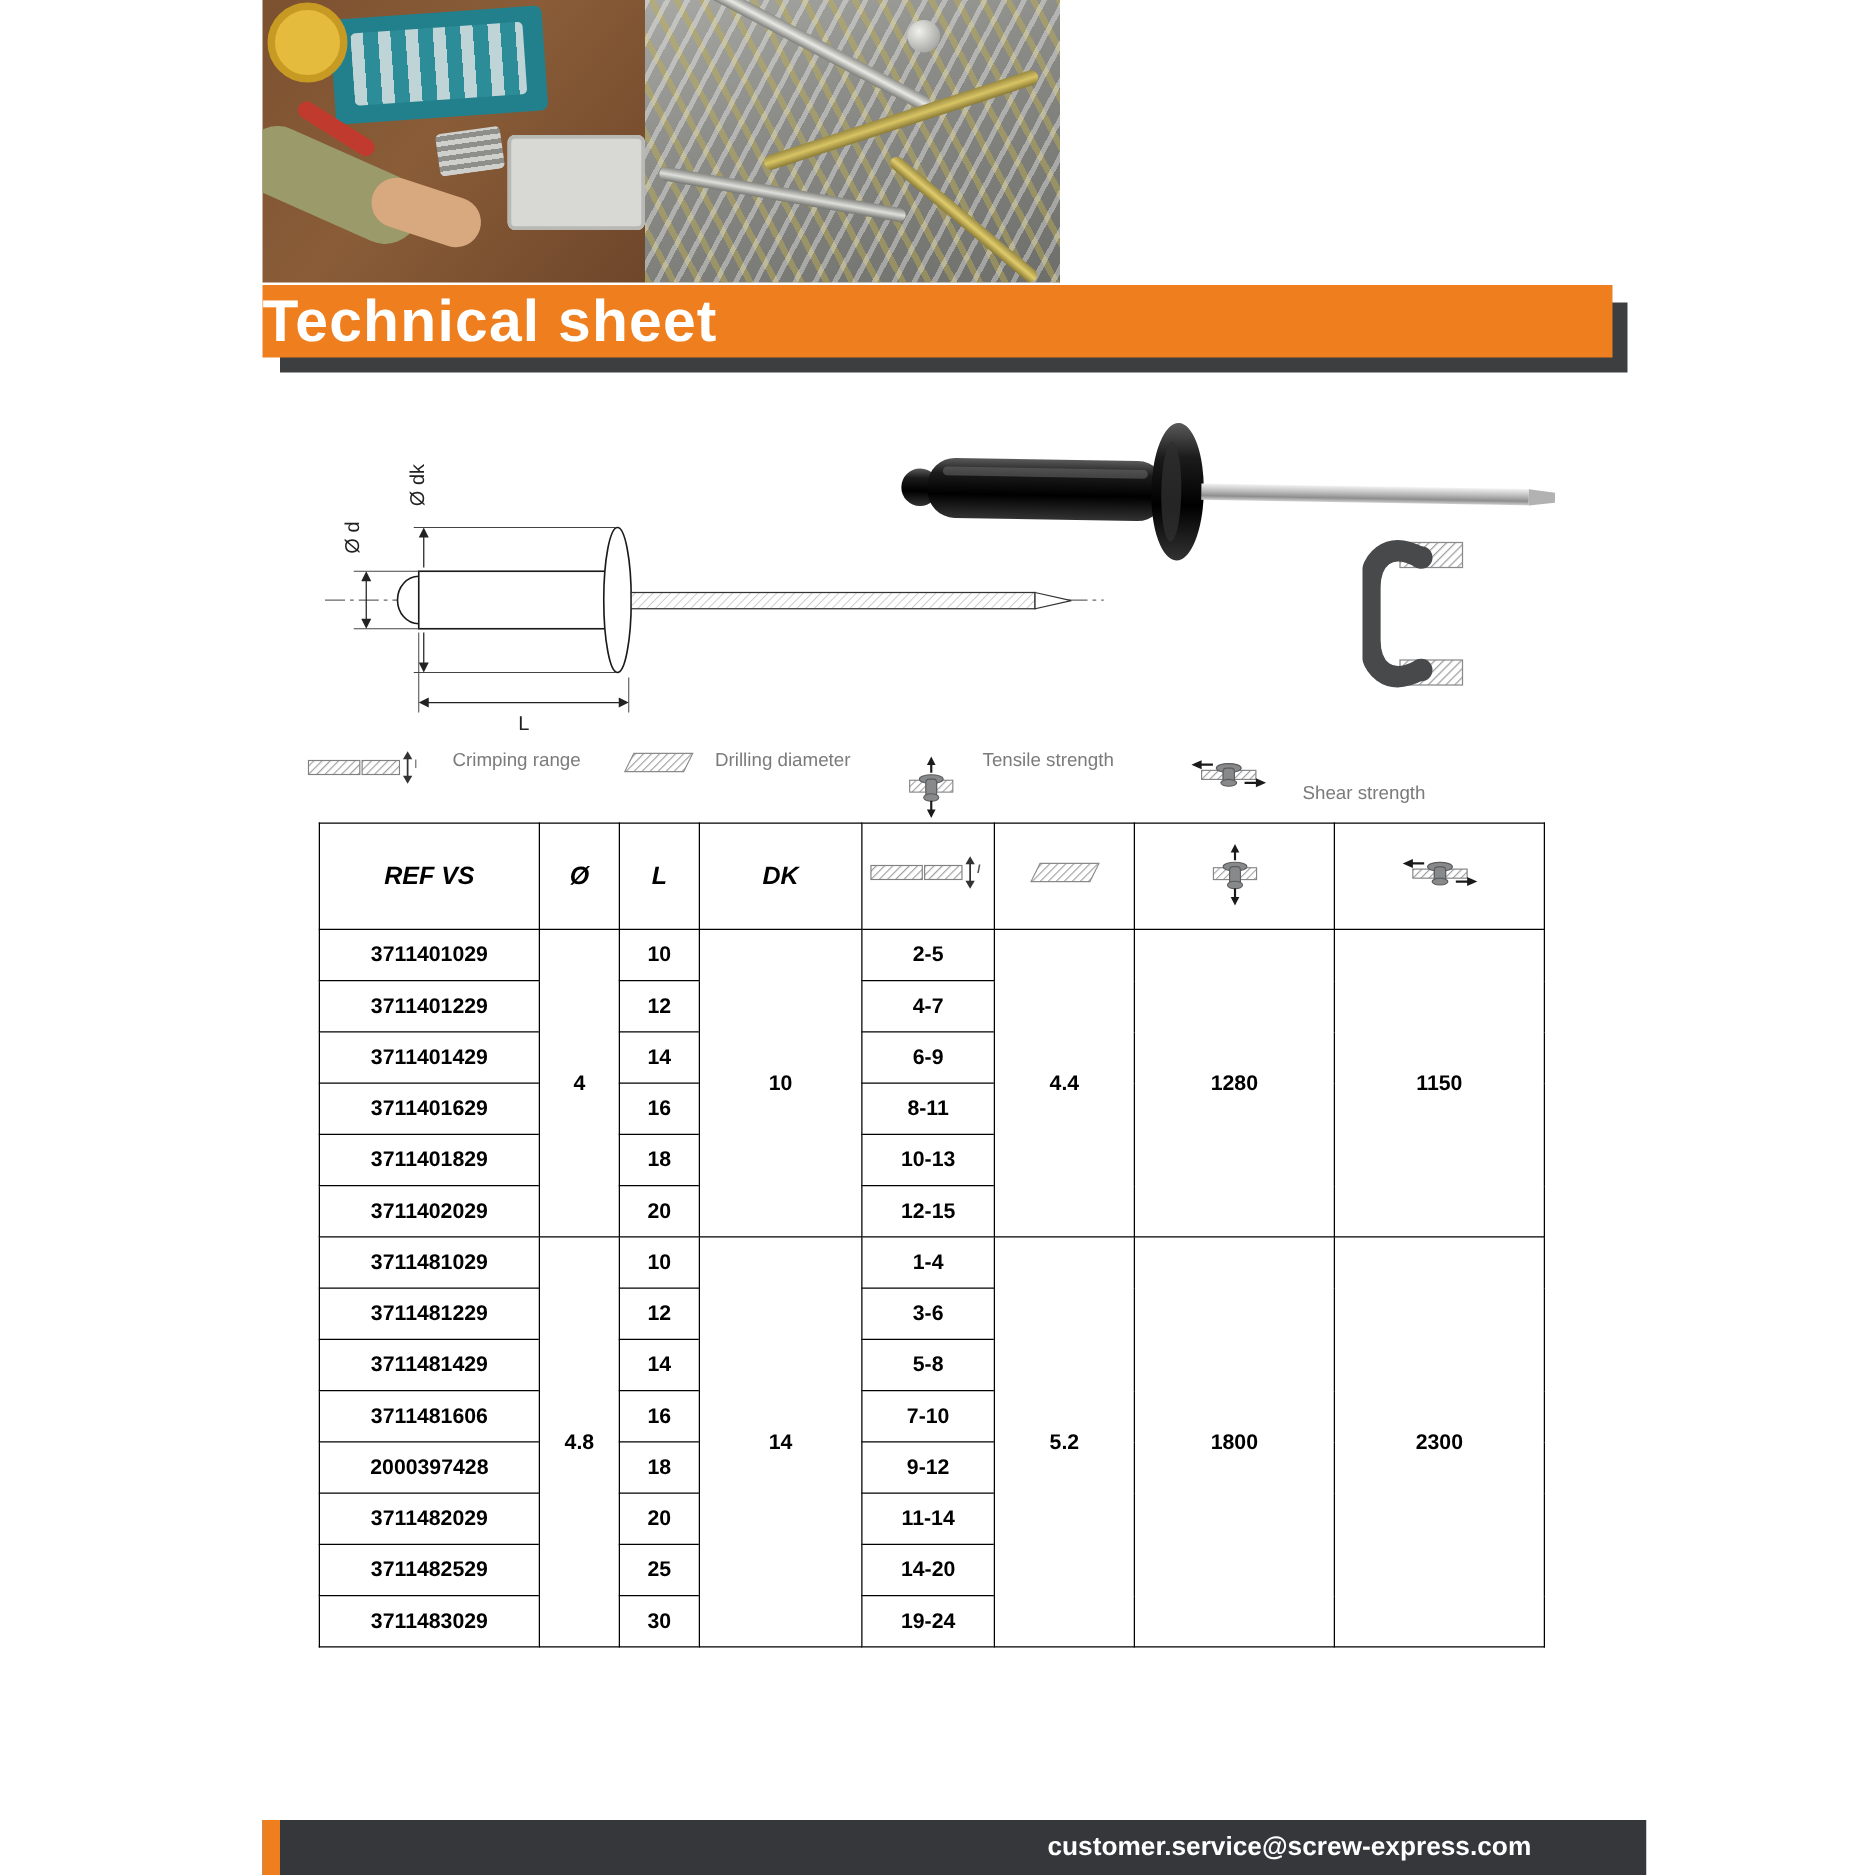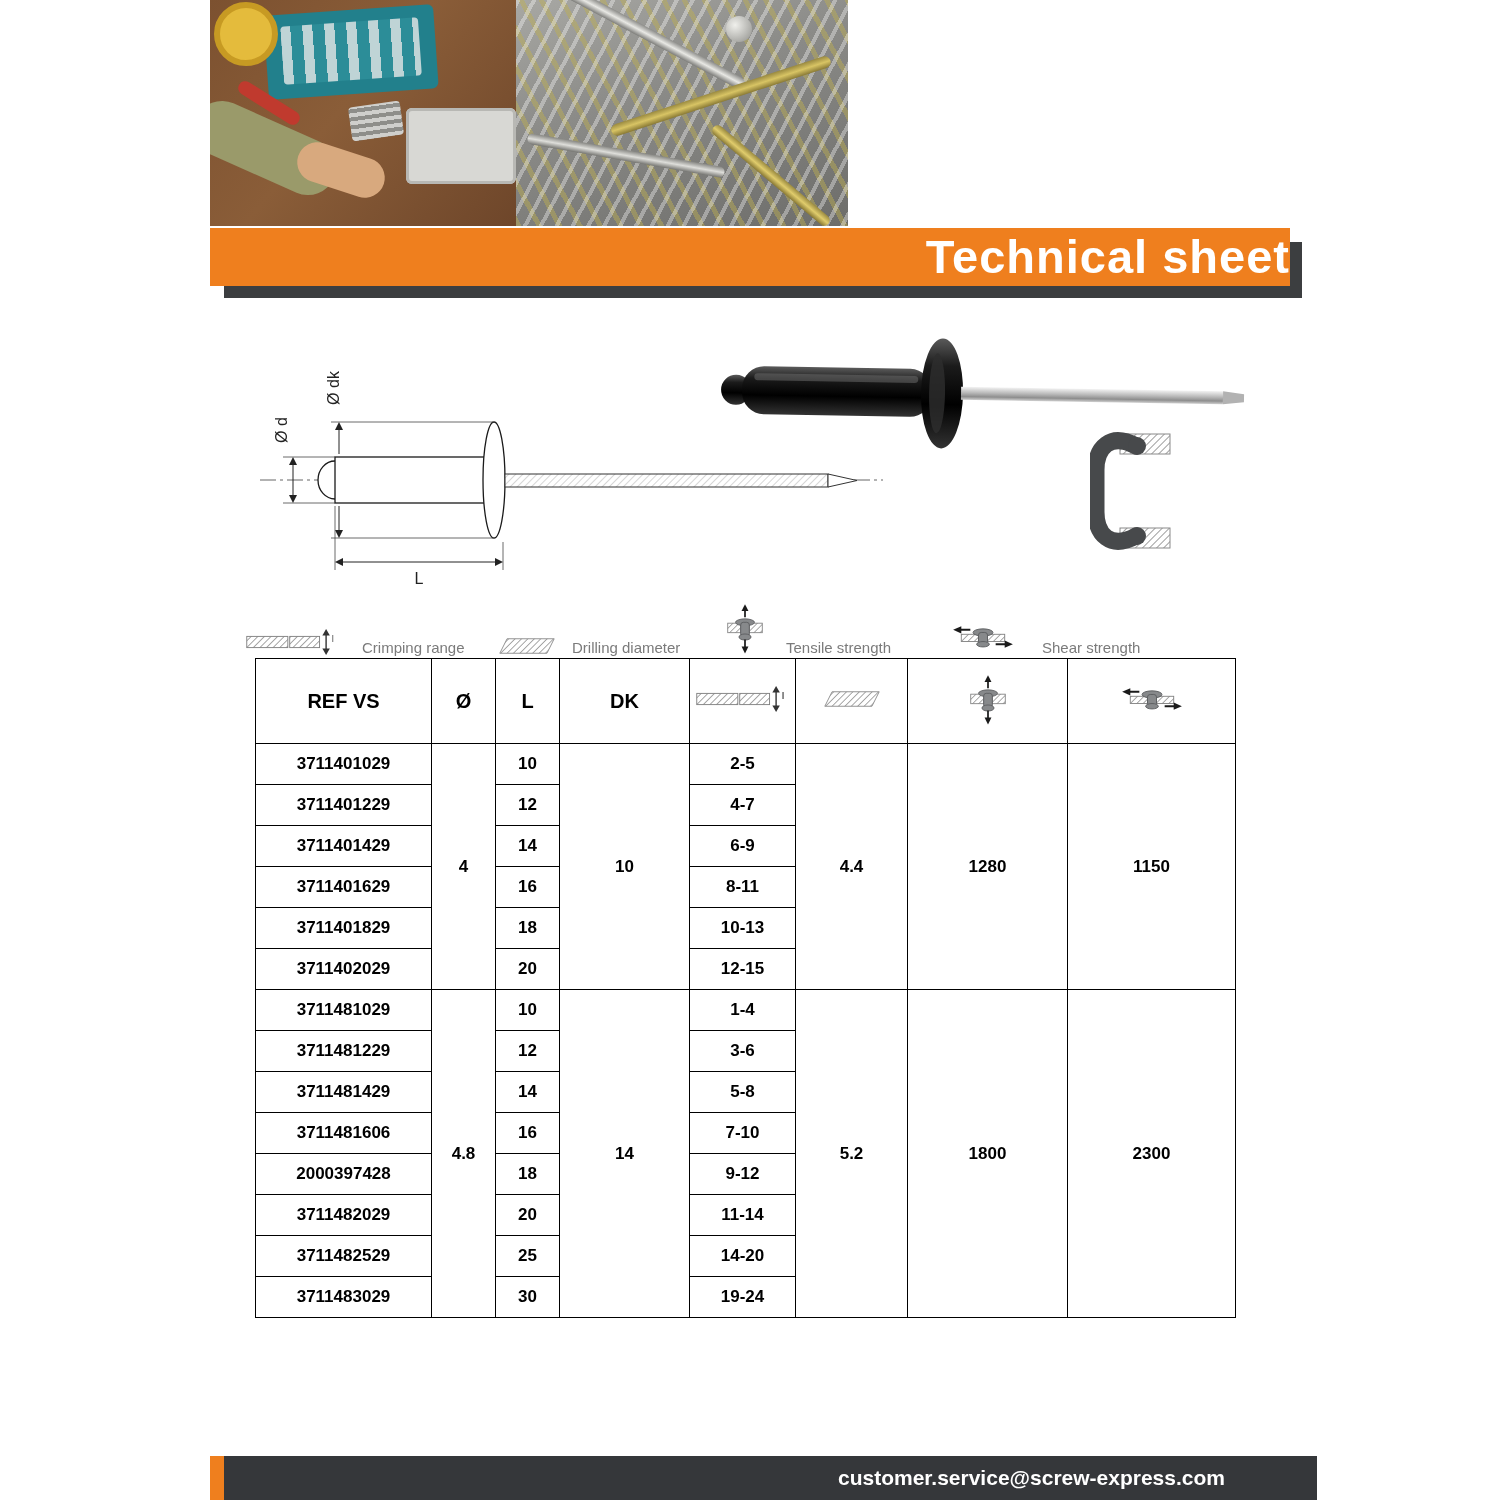--- a/index.html
+++ b/index.html
@@ -17,39 +17,39 @@
       linear-gradient(160deg,#a8a8a4 0%,#8b8b88 40%,#6d6d6a 100%);}
   .logo-area{flex:1 1 auto;background:#fff;display:flex;align-items:center;justify-content:center;gap:14px;}
   .brand{font-size:47px;font-weight:bold;letter-spacing:.5px;white-space:nowrap;}
   .brand-dark{color:#58585b;}
   .brand-orange{color:#ef7f1e;}
   .decor{position:absolute;}
 
   
   .title-shadow{position:absolute;left:224px;top:242px;width:1078px;height:56px;background:#3c3e40;}
   .title-bar{position:absolute;left:210px;top:228px;width:1080px;height:58px;background:#ef7f1e;
-    color:#fff;font-size:47px;font-weight:bold;text-align:right;line-height:57px;letter-spacing:1px;}
+    color:#fff;font-size:47px;font-weight:bold;text-align:left;line-height:57px;letter-spacing:1px;}
 
   
   .svg-abs{position:absolute;}
   svg text{font-family:"Liberation Sans",sans-serif;}
 
   
-  .legend-item{position:absolute;top:600px;height:56px;display:flex;align-items:flex-end;}
+  .legend-item{position:absolute;top:600px;height:56px;display:flex;align-items:flex-start;}
   .legend-label{font-size:15px;color:#7b7b7b;white-space:nowrap;}
   #legend-item-0{left:245px;} #legend-item-0 .legend-label{margin-left:22px;}
   #legend-item-1{left:498px;} #legend-item-1 .legend-label{margin-left:16px;}
   #legend-item-2{left:726px;} #legend-item-2 .legend-label{margin-left:22px;}
   #legend-item-3{left:952px;} #legend-item-3 .legend-label{margin-left:28px;margin-top:26px;}
 
   
   table.spec{position:absolute;left:255px;top:658px;border-collapse:collapse;table-layout:fixed;background:#fff;}
   table.spec th,table.spec td{border:1px solid #000;text-align:center;vertical-align:middle;
     color:#000;font-weight:bold;padding:0;}
-  table.spec th{height:84px;font-size:20px;}
+  table.spec th{height:84px;font-size:20px;font-style:italic;}
   table.spec td{height:40px;font-size:17px;}
   td.ref-cell{font-size:17px;}
 
   
   .footer{position:absolute;left:210px;top:1456px;width:1080px;height:44px;background:#35373a;padding-left:27px;}
   .footer-accent{position:absolute;left:0;top:0;width:14px;height:44px;background:#ef7f1e;}
   .footer-email{position:absolute;right:92px;top:0;height:44px;line-height:44px;color:#fff;
     font-weight:bold;font-size:21px;}
   .sprite{position:absolute;width:0;height:0;overflow:hidden;}
 </style>

